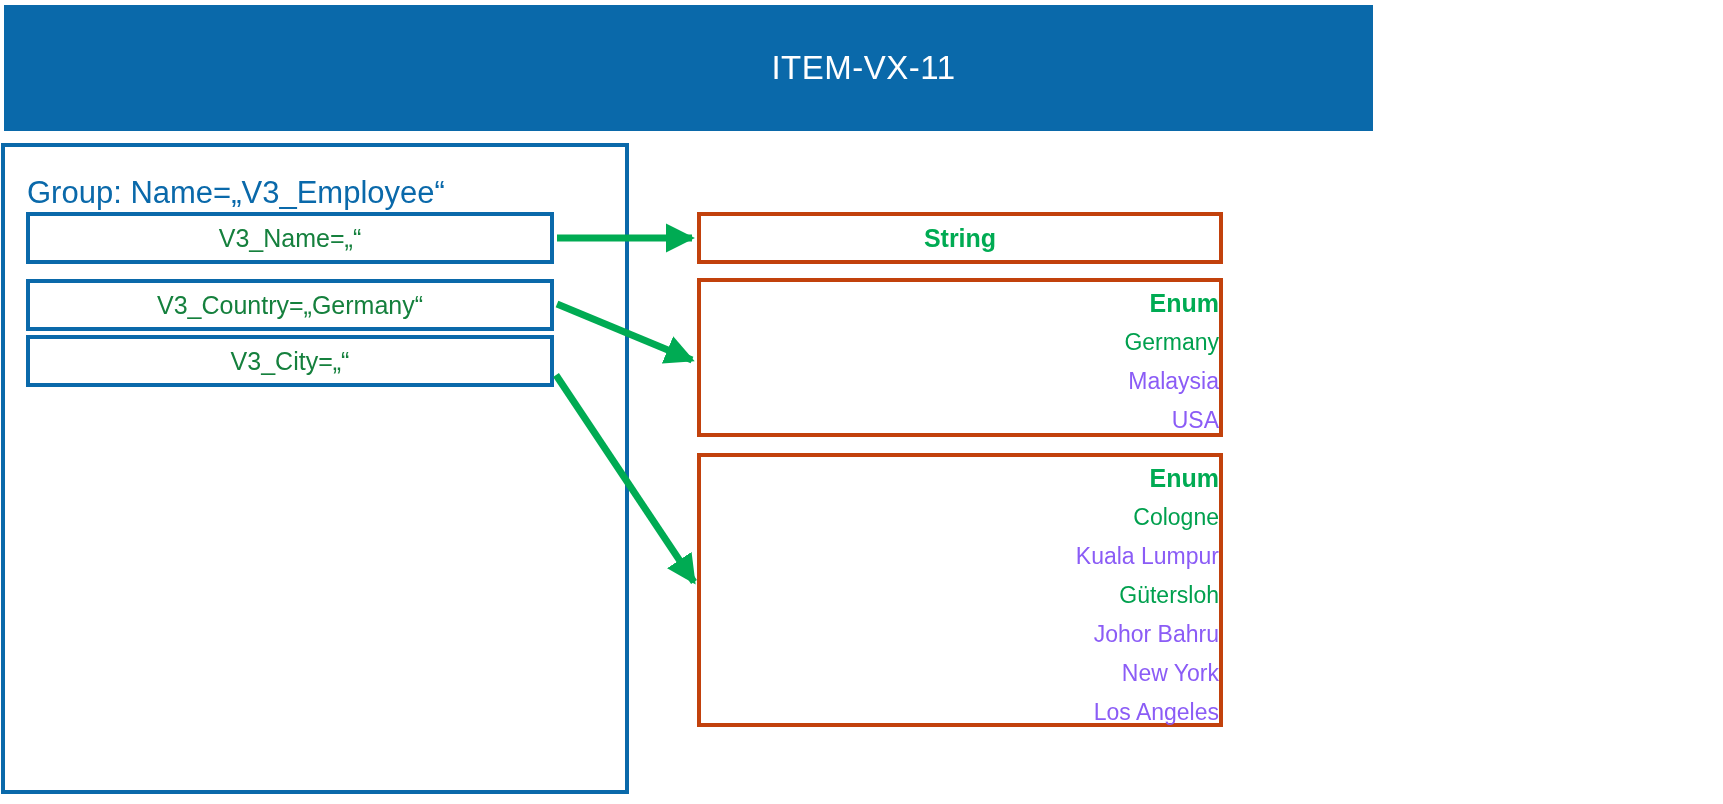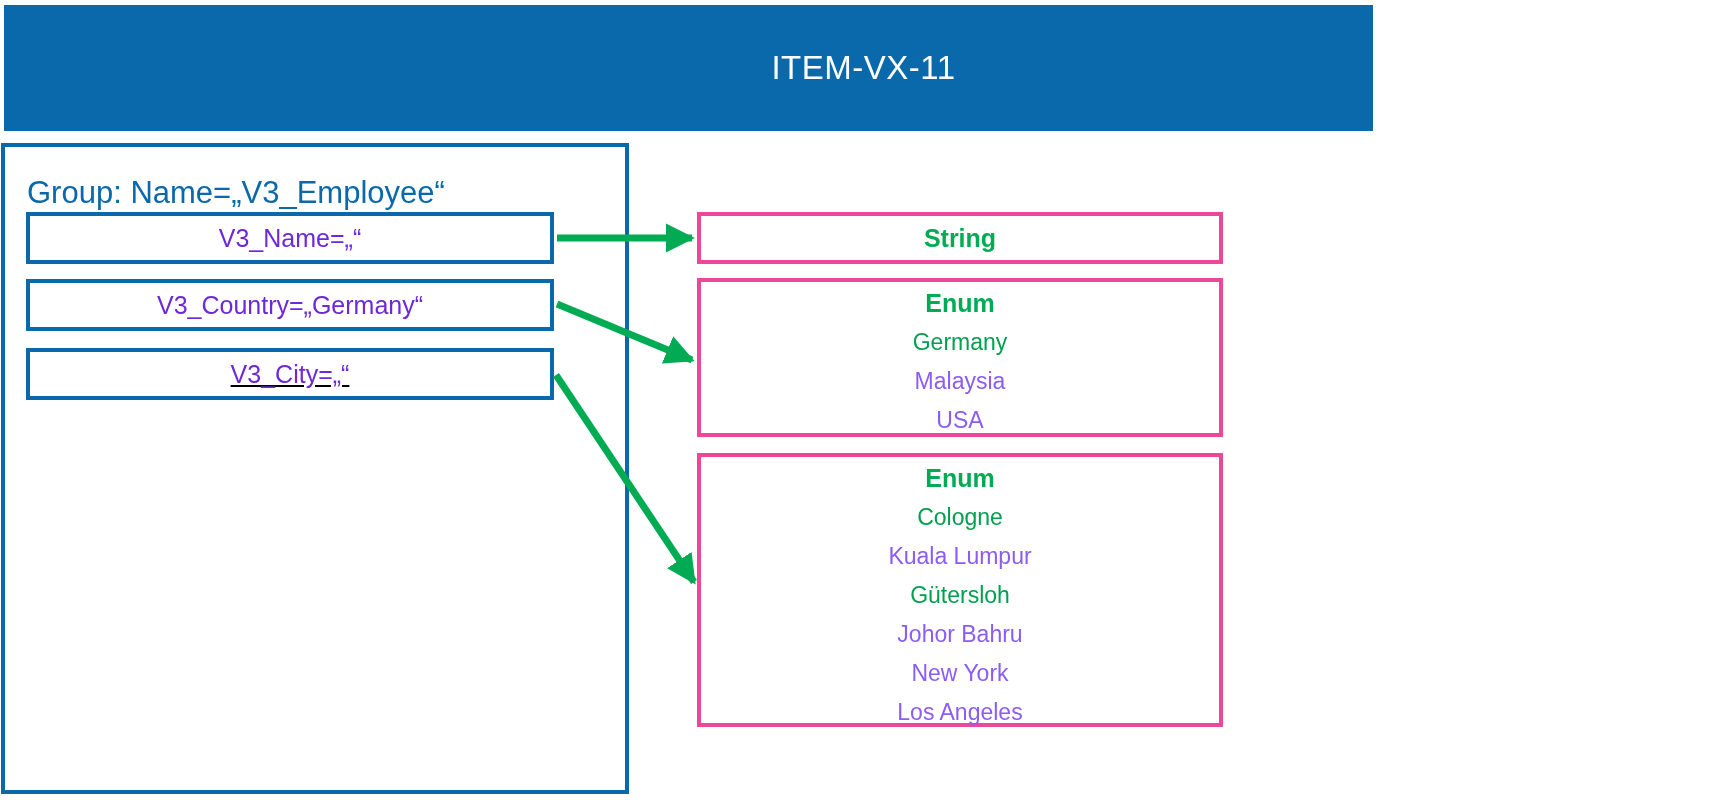--- a/index.html
+++ b/index.html
@@ -22,30 +22,30 @@
   }
   .group-label {
     position:absolute; left:22px; top:28px;
     font-size:31px; color:#0a69aa; white-space:nowrap;
   }
   .field {
     position:absolute; left:21px; width:528px; height:52px;
     border:4px solid #0a69aa; box-sizing:border-box; background:#ffffff;
     display:flex; align-items:center; justify-content:center;
   }
-  .field span { font-size:25px; color:#6d28d9; white-space:nowrap; }
+  .field span { font-size:25px; color:#15803d; white-space:nowrap; }
   .field.f1 { top:65px; }
   .field.f2 { top:132px; }
-  .field.f3 { top:201px;text-decoration:underline; }
+  .field.f3 { top:188px; }
 
   
   .type-box {
     position:absolute; left:697px; width:526px;
-    border:4px solid #ec4899; box-sizing:border-box; background:#ffffff;
-    text-align:center; color:#00ab53;
+    border:4px solid #c2410c; box-sizing:border-box; background:#ffffff;
+    text-align:right; color:#00ab53;
   }
   .type-box.string { top:212px; height:52px; display:flex; align-items:center; justify-content:center; }
   .type-box.enum-country { top:278px; height:159px; padding-top:2px; }
   .type-box.enum-city { top:453px; height:274px; padding-top:2px; }
   .type-title { font-size:25px; font-weight:bold; line-height:39px; }
   .option { font-size:23px; line-height:39px; color:#00a04e; }
   .option.dim { color:#8b5cf6; }
 
   
   .arrows { position:absolute; left:0; top:0; width:1723px; height:804px; pointer-events:none; }

